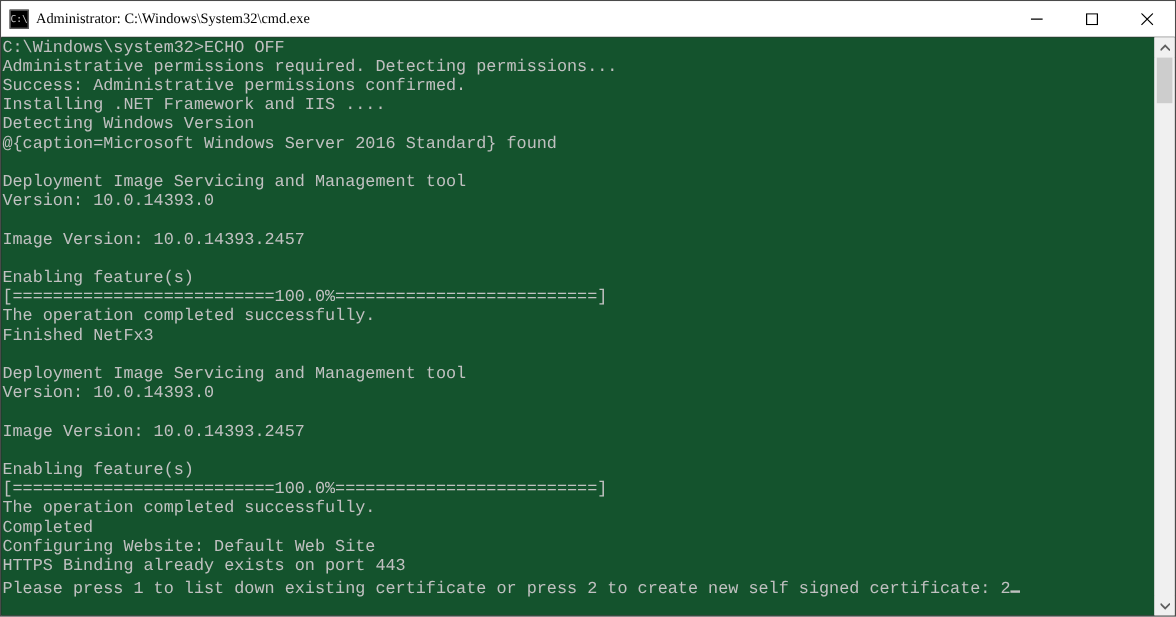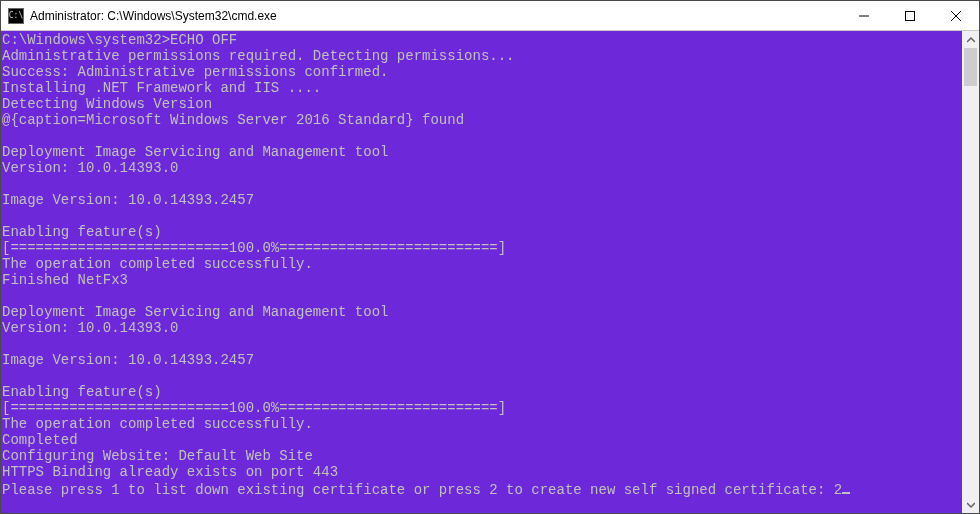--- a/index.html
+++ b/index.html
@@ -37,20 +37,21 @@
       align-items: center;
       justify-content: center;
       font-size: 8px;
       font-family: Consolas, monospace;
       color: #ccc;
     }
     .titlebar-text {
       font-size: 12px;
       color: #000;
       flex: 1;
+      font-family: Liberation Serif, serif;
     }
     .win-controls {
       display: flex;
       height: 100%;
     }
     .win-btn {
       width: 46px;
       height: 100%;
       display: flex;
       align-items: center;
@@ -61,21 +62,21 @@
     }
     .win-btn svg { width: 10px; height: 10px; }
     .terminal-wrap {
       flex: 1;
       display: flex;
       background: #000;
       overflow: hidden;
     }
     .terminal {
       flex: 1;
-      background: #6d28d9;
+      background: #14532d;
       color: #c0c0c0;
       font-family: Consolas, "Courier New", monospace;
       font-size: 14px;
       line-height: 16px;
       padding: 1px 0 0 1px;
       white-space: pre;
       overflow: hidden;
     }
     .scrollbar {
       width: 17px;

